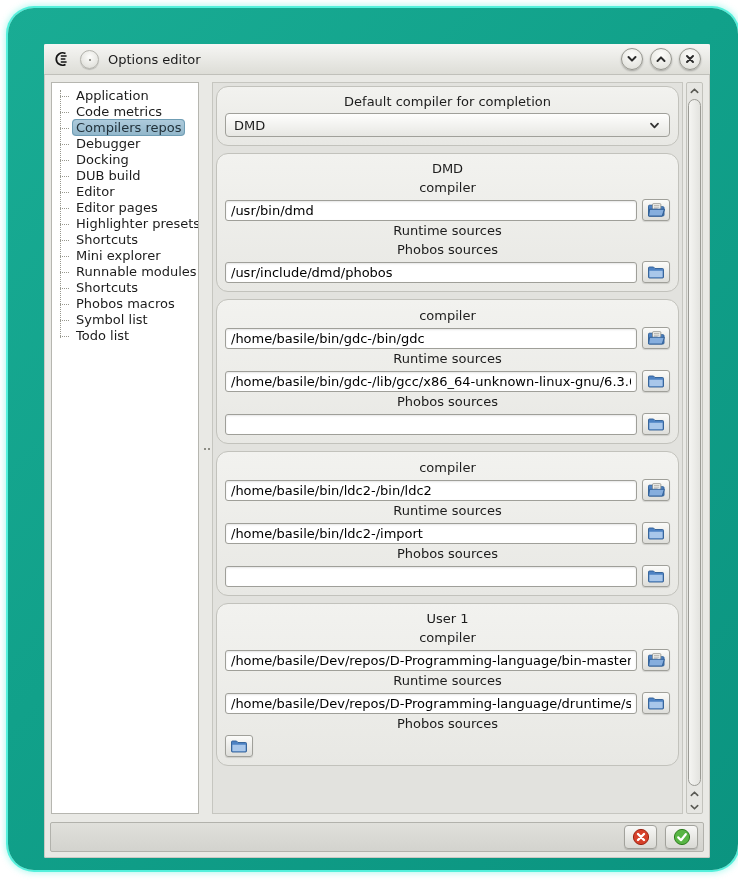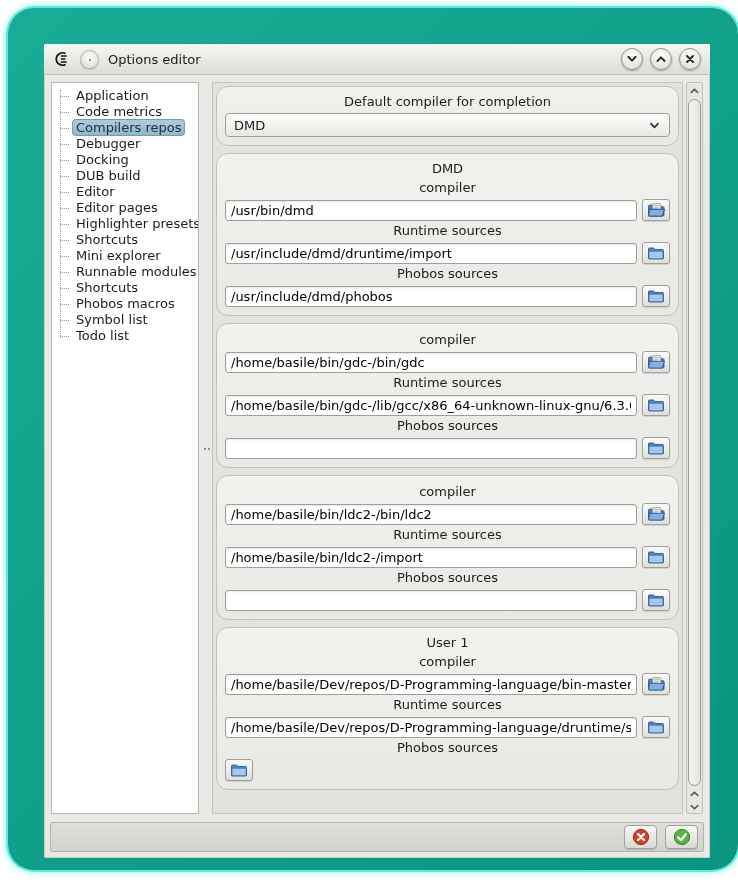--- a/index.html
+++ b/index.html
@@ -170,29 +170,20 @@
               <svg width="17" height="14" viewBox="0 0 17 14">
                 <path d="M0.5 3.2 Q0.5 2.2 1.5 2.2 H5 L6.5 3.7 H15 Q16 3.7 16 4.7 V12 Q16 13 15 13 H1.5 Q0.5 13 0.5 12 Z" fill="#4d82c3" stroke="#2d5c94" stroke-width="0.9"></path>
                 <rect x="4.6" y="0.7" width="8.2" height="7.5" rx="0.7" fill="#f6f6f3" stroke="#8a8a84" stroke-width="0.8"></rect>
                 <path d="M6 2.6 H11.4 M6 4.2 H11.4 M6 5.8 H9.6" stroke="#9a9a94" stroke-width="0.7"></path>
                 <path d="M1.6 6.3 H16.4 L14.2 13 H0.6 Z" fill="#84add e" stroke="#2d5c94" stroke-width="0.9"></path>
                 <path d="M1.6 6.3 H16.4 L14.2 13 H0.6 Z" fill="#86aede" stroke="#2d5c94" stroke-width="0.9"></path>
               </svg>
             </button>
           </div>
           <div class="glabel">Runtime sources</div>
-          <div class="frow">
-            <input class="path" type="text" value="/usr/include/dmd/druntime/import" style="">
-            <button class="browse">
-              <svg width="16" height="13" viewBox="0 0 16 13">
-                <path d="M0.5 2 Q0.5 1 1.5 1 H5.5 L7 2.5 H14.5 Q15.5 2.5 15.5 3.5 V11 Q15.5 12 14.5 12 H1.5 Q0.5 12 0.5 11 Z" fill="#4d82c3" stroke="#2d5c94" stroke-width="0.9"></path>
-                <path d="M1.4 4.8 H14.6 V10.8 Q14.6 11.2 14.2 11.2 H1.8 Q1.4 11.2 1.4 10.8 Z" fill="#a9c7ea"></path>
-              </svg>
-            </button>
-          </div>
           <div class="glabel">Phobos sources</div>
           <div class="frow">
             <input class="path" type="text" value="/usr/include/dmd/phobos" style="">
             <button class="browse">
               <svg width="16" height="13" viewBox="0 0 16 13">
                 <path d="M0.5 2 Q0.5 1 1.5 1 H5.5 L7 2.5 H14.5 Q15.5 2.5 15.5 3.5 V11 Q15.5 12 14.5 12 H1.5 Q0.5 12 0.5 11 Z" fill="#4d82c3" stroke="#2d5c94" stroke-width="0.9"></path>
                 <path d="M1.4 4.8 H14.6 V10.8 Q14.6 11.2 14.2 11.2 H1.8 Q1.4 11.2 1.4 10.8 Z" fill="#a9c7ea"></path>
               </svg>
             </button>
           </div>

